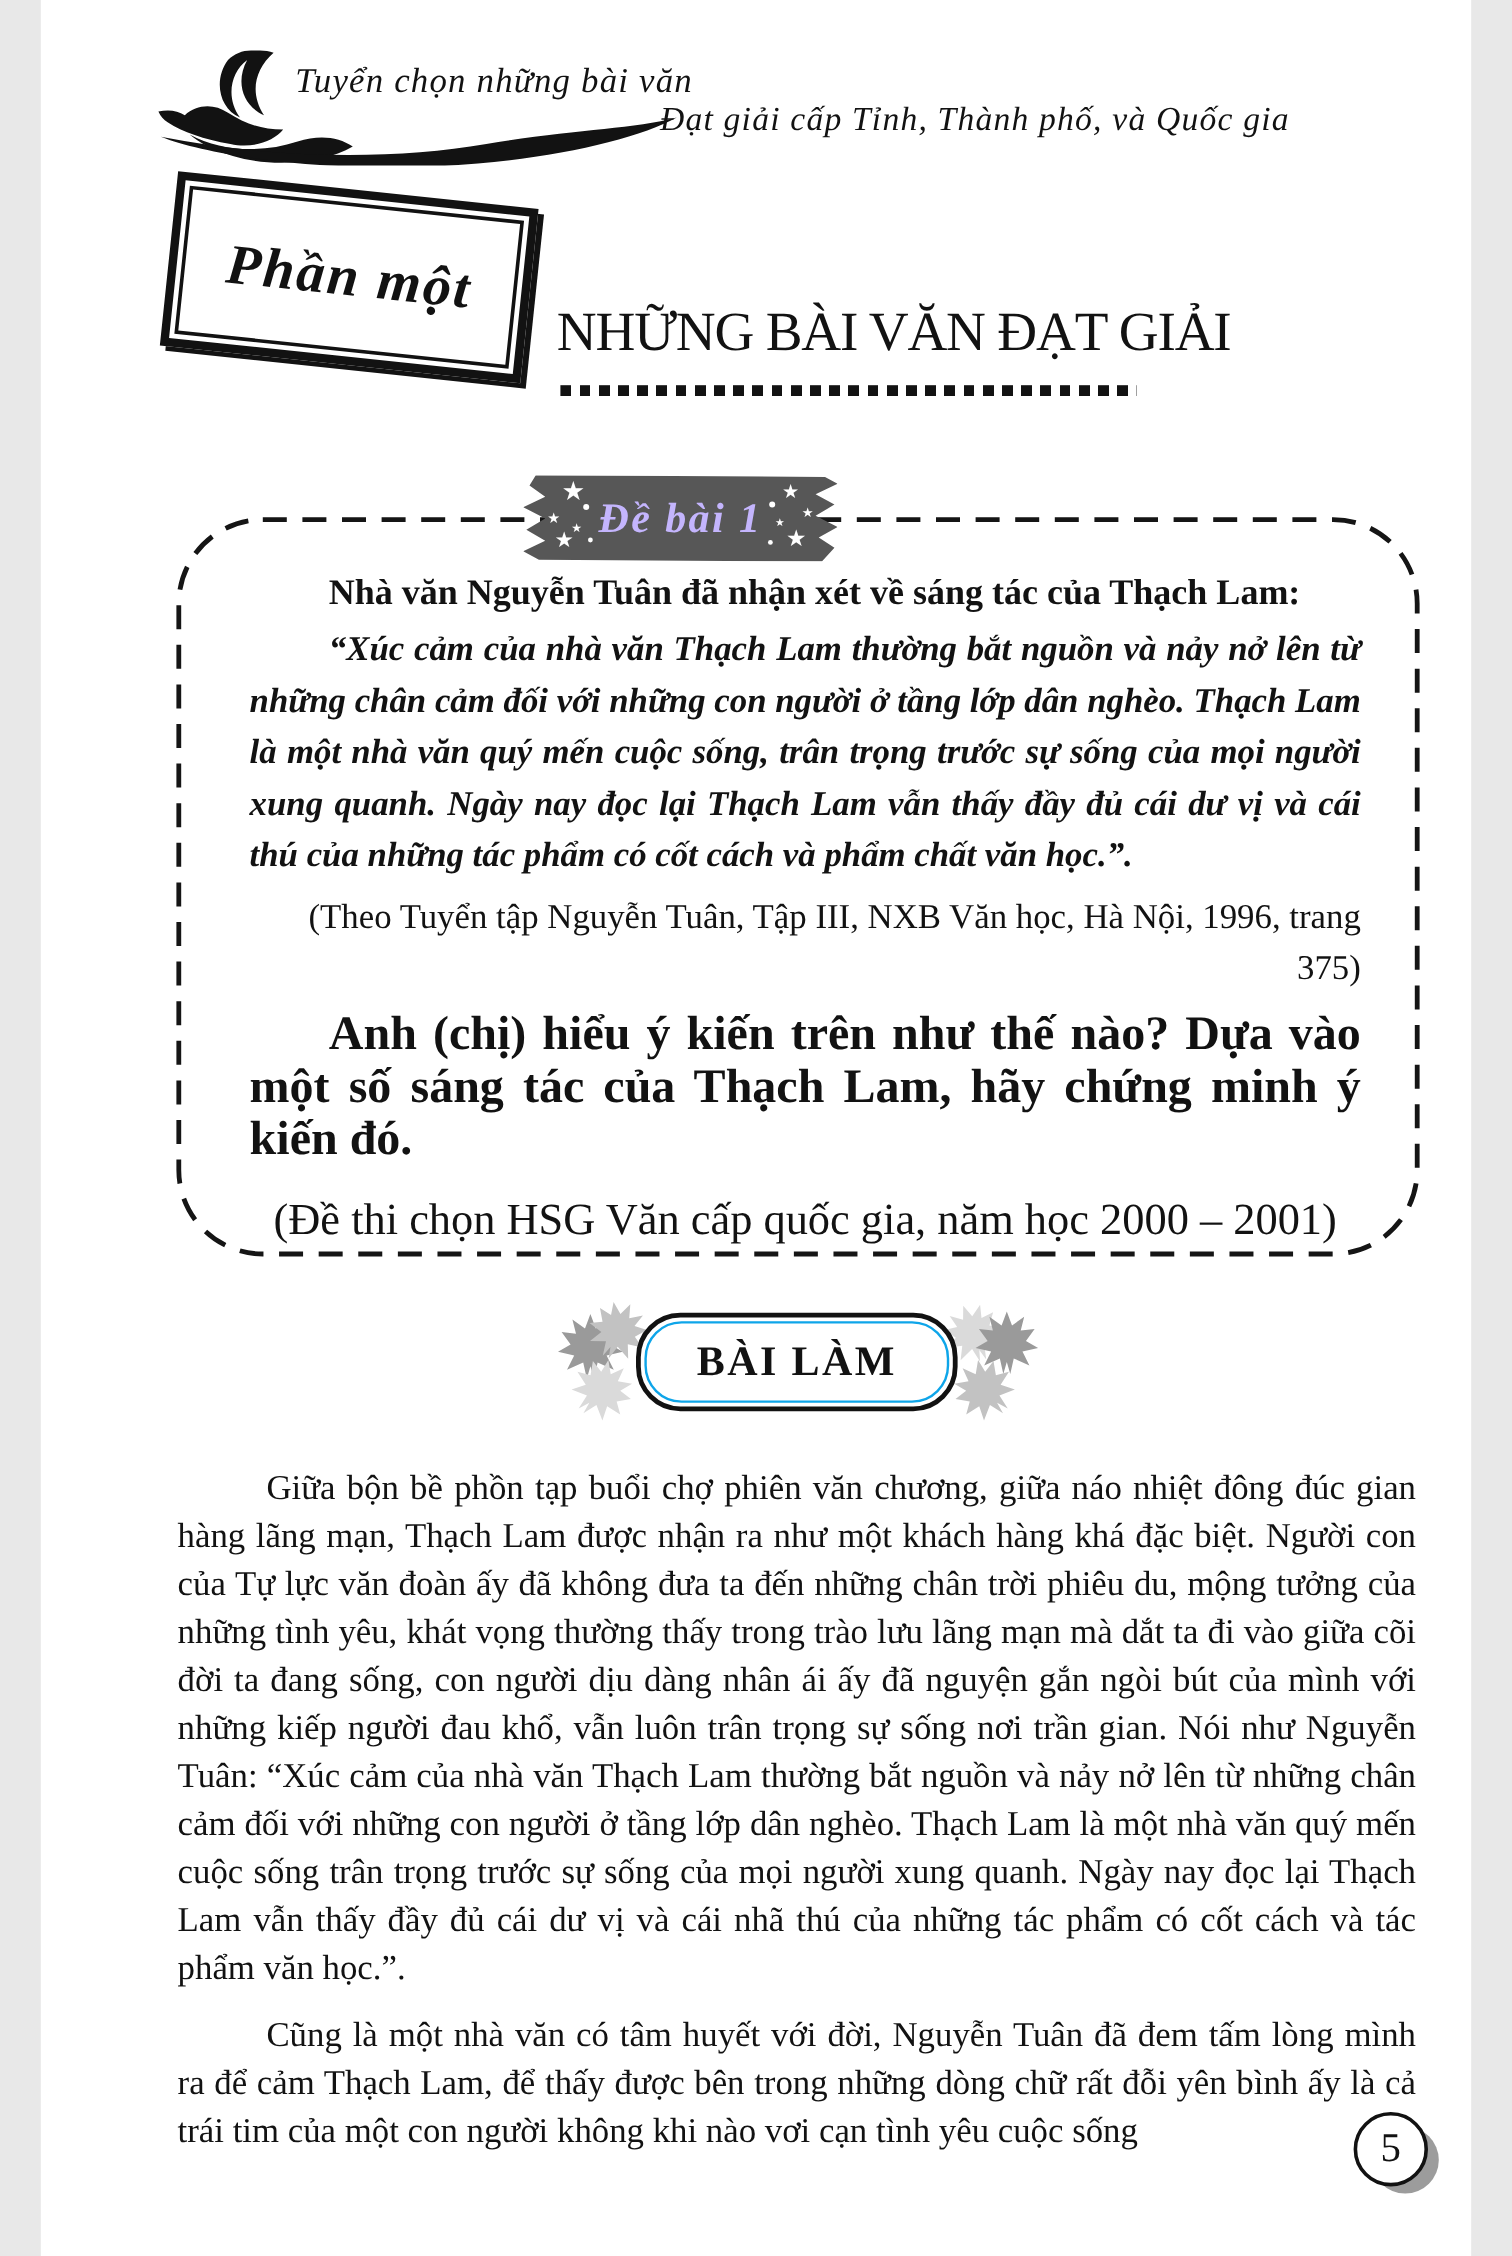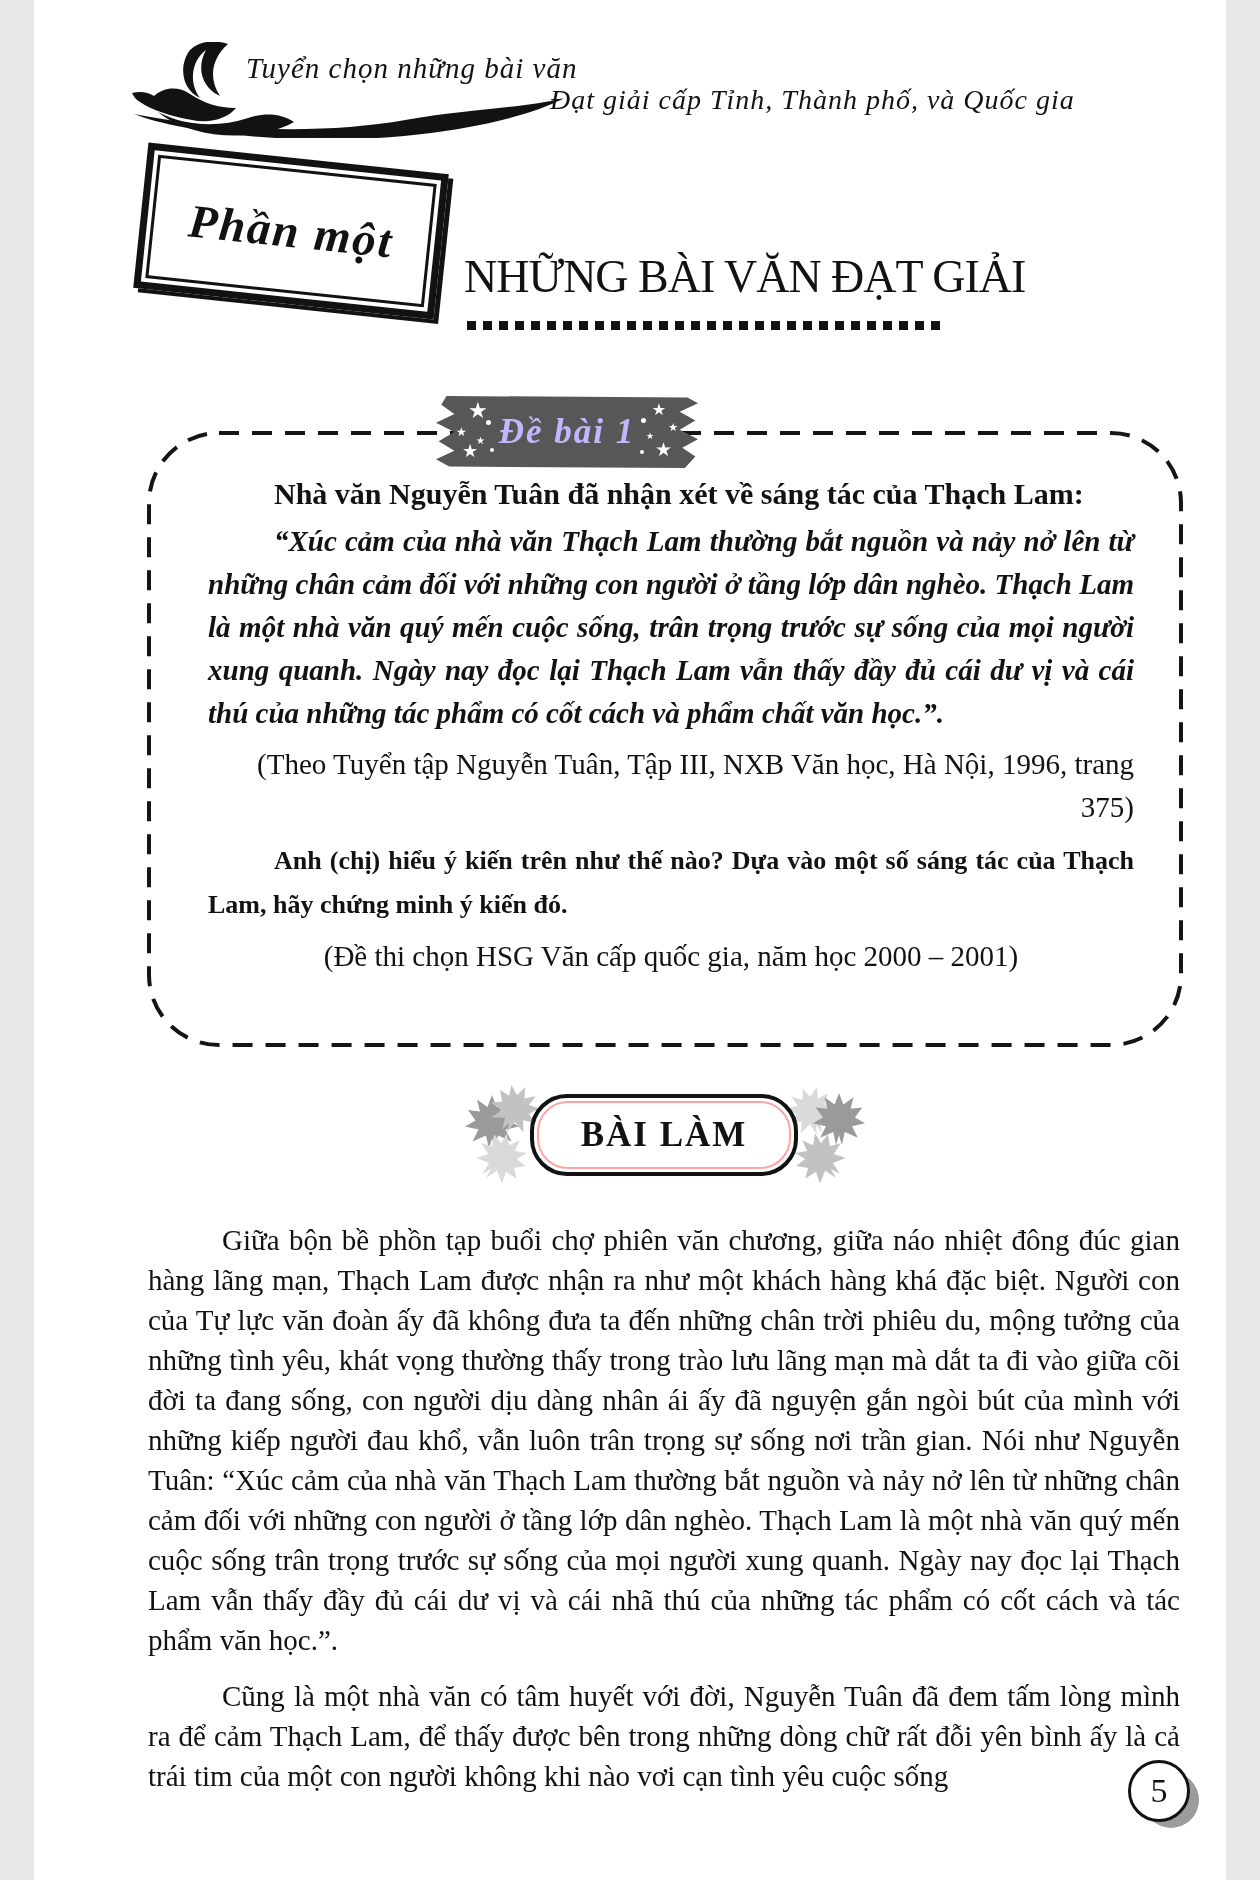--- a/index.html
+++ b/index.html
@@ -37,32 +37,32 @@
   .dot{position:absolute;background:#fff;border-radius:50%;}
 
   
   .qbox{position:absolute;left:112px;top:430px;width:1038px;height:618px;}
   .qborder{position:absolute;left:0;top:0;}
   .q-content{position:absolute;left:62px;right:50px;top:42px;}
   .q-intro{margin:0;font-size:30px;font-weight:bold;text-indent:66px;line-height:44px;}
   .q-quote{margin:4px 0 0;font-size:29px;font-weight:bold;font-style:italic;line-height:43px;
            text-align:justify;text-indent:66px;}
   .q-src{margin:8px 0 0;font-size:29px;line-height:43px;text-align:right;}
-  .q-task{margin:10px 0 0;font-size:26px;font-weight:bold;line-height:44px;text-align:justify;
+  .q-task{margin:10px 0 0;font-size:40px;font-weight:bold;line-height:44px;text-align:justify;
           text-indent:66px;}
-  .q-note{margin:13px 0 0;font-size:29px;text-align:center;}
+  .q-note{margin:24px 0 0;font-size:37px;text-align:center;}
   .it{}
 
   
   .essay-banner{position:absolute;left:424px;top:1080px;width:412px;height:110px;
                 display:flex;align-items:center;z-index:2;}
   .leaves{width:88px;height:106px;flex:none;position:relative;z-index:1;}
   .eb-box{flex:1;height:74px;border:4px solid #121212;border-radius:37px;background:#fff;
           position:relative;margin:0 -16px;z-index:2;}
-  .eb-inner{position:absolute;inset:3px;border:2px solid #fca5a5;border-radius:31px;
+  .eb-inner{position:absolute;inset:3px;border:2px solid #0ea5e9;border-radius:31px;
             display:flex;align-items:center;justify-content:center;}
   .eb-label{font-size:35px;font-weight:bold;letter-spacing:2px;}
 
   
   .essay{position:absolute;left:98px;top:1204px;width:1064px;font-size:29px;line-height:40px;
          text-align:justify;}
   .essay p{margin:16px;text-indent:74px;}
 
   
   .page-badge{position:absolute;left:1094px;top:1760px;width:56px;height:56px;background:#fff;

